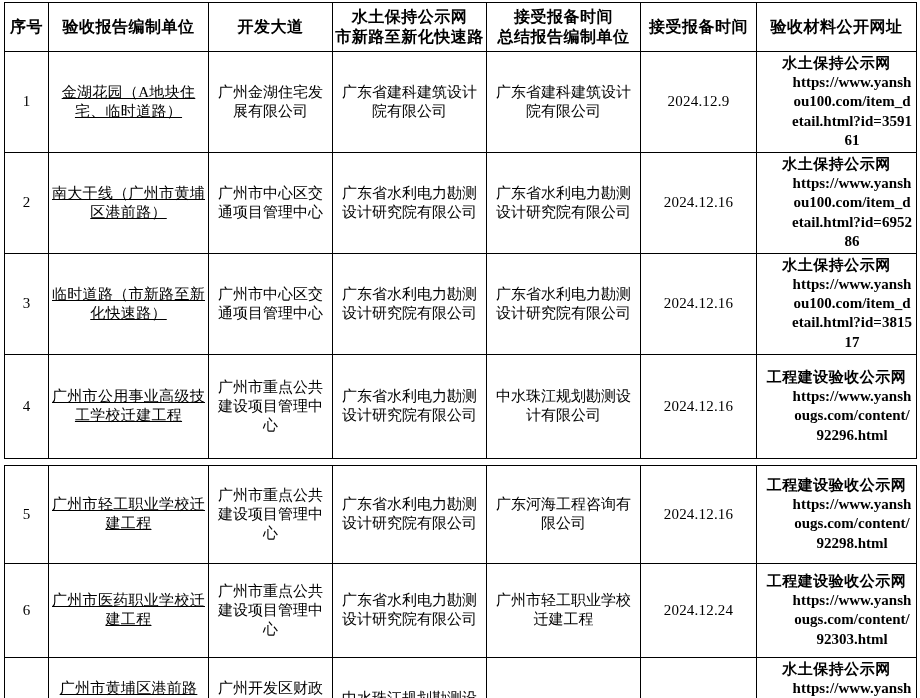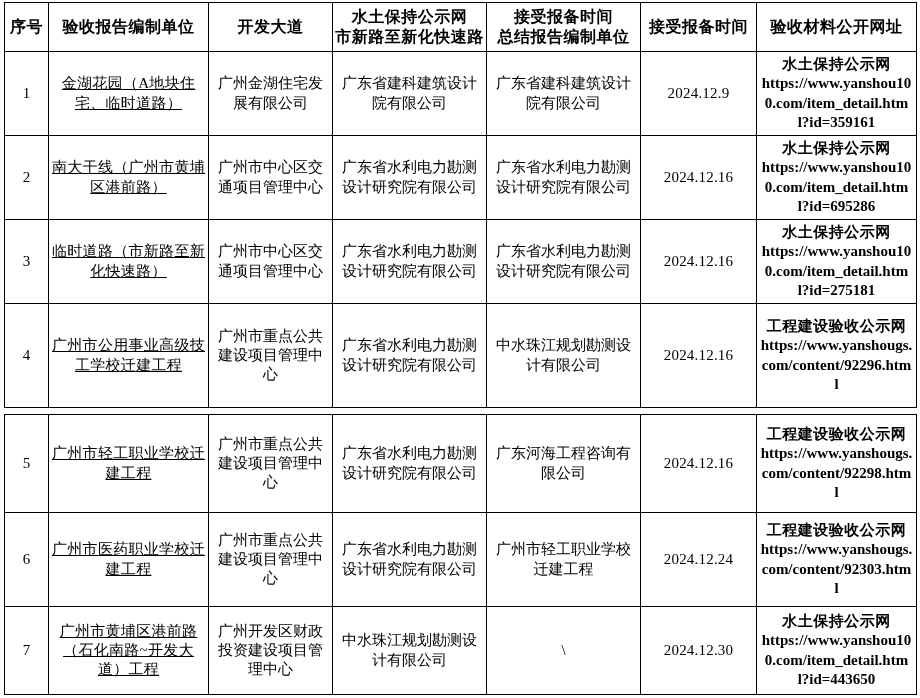--- a/index.html
+++ b/index.html
@@ -62,20 +62,21 @@
     word-break: break-all;
     font-weight: bold;
   }
   td.cell-url .urltitle {
     display: block;
     letter-spacing: 0.5px;
   }
   td.cell-url .urllink {
     display: block;
     font-family: "Liberation Serif", "DejaVu Serif", serif;
+    margin-left: 31px;
   }
   td.cell-date { font-size: 15px; letter-spacing: 0.2px; margin-left: 8px; }
   td.cell-blank { }
 
   
   tr.r-head { height: 40px; }
   tr.r1 { height: 84px; }
   tr.r2 { height: 84px; }
   tr.r3 { height: 84px; }
   tr.r4 { height: 104px; }
@@ -150,21 +151,21 @@
       </tr>
       <tr class="r3">
         <td class="cell-no">3</td>
         <td class="cell-name">临时道路（市新路至新化快速路）</td>
         <td class="cell-unit">广州市中心区交通项目管理中心</td>
         <td class="cell-rep">广东省水利电力勘测设计研究院有限公司</td>
         <td class="cell-sum">广东省水利电力勘测设计研究院有限公司</td>
         <td class="cell-date">2024.12.16</td>
         <td class="cell-url">
           <span class="urltitle">水土保持公示网</span>
-          <span class="urllink">https://www.yanshou100.com/item_detail.html?id=275181</span>
+          <span class="urllink">https://www.yanshou100.com/item_detail.html?id=381517</span>
         </td>
       </tr>
       <tr class="r4">
         <td class="cell-no">4</td>
         <td class="cell-name">广州市公用事业高级技工学校迁建工程</td>
         <td class="cell-unit">广州市重点公共建设项目管理中心</td>
         <td class="cell-rep">广东省水利电力勘测设计研究院有限公司</td>
         <td class="cell-sum">中水珠江规划勘测设计有限公司</td>
         <td class="cell-date">2024.12.16</td>
         <td class="cell-url">

